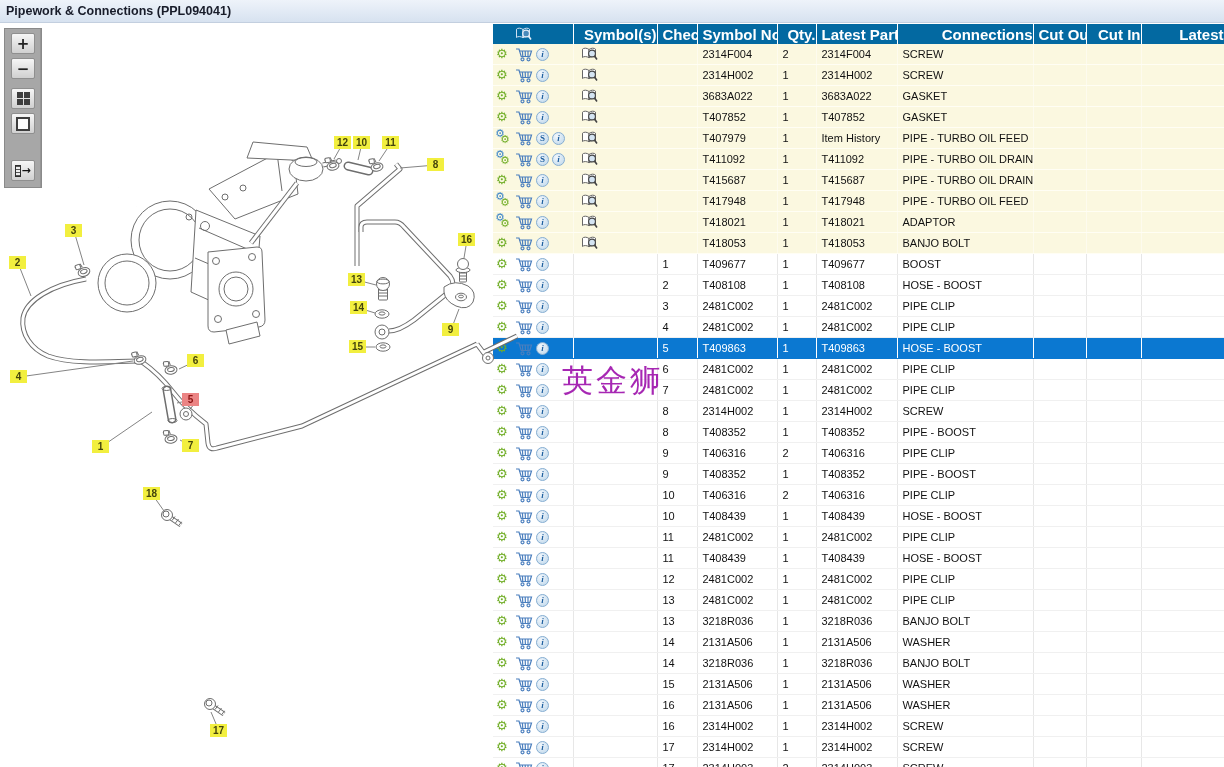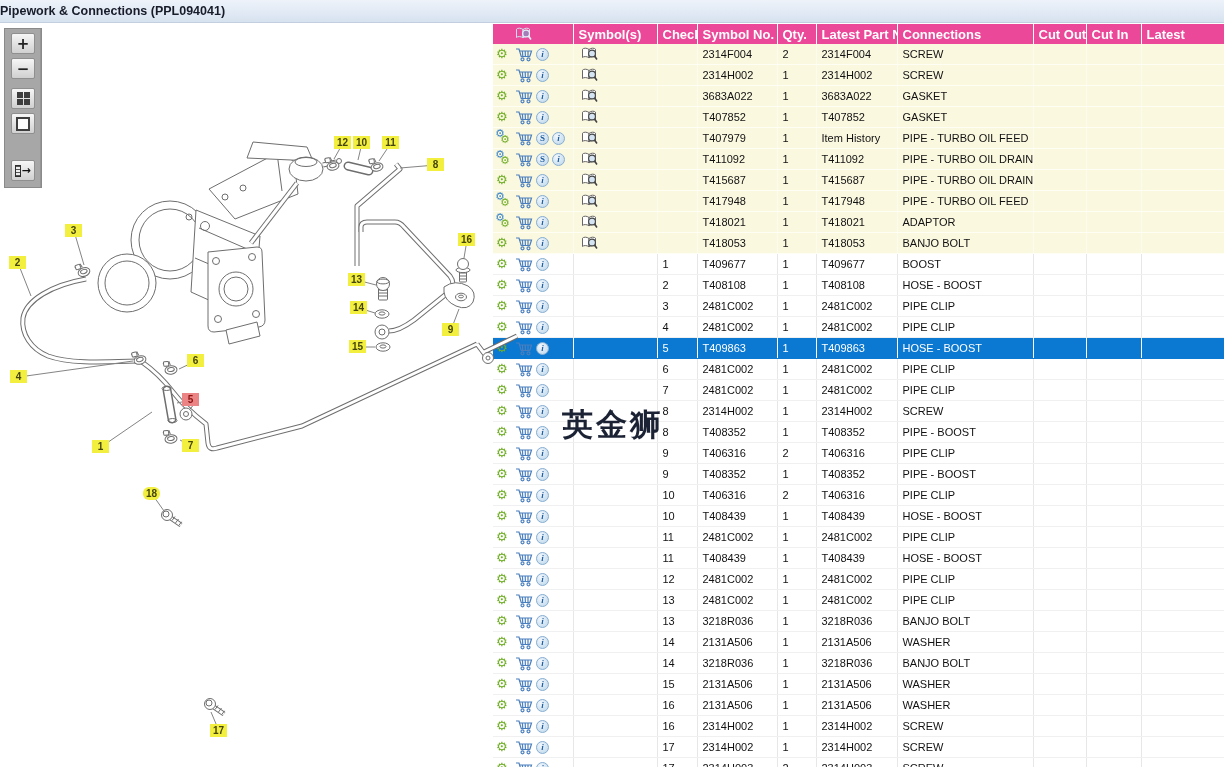--- a/index.html
+++ b/index.html
@@ -1,21 +1,21 @@
 <!DOCTYPE html>
 <html><head>
 <meta charset="utf-8">
 <style>
   html,body{margin:0;padding:0;}
   body{width:1224px;height:767px;position:relative;overflow:hidden;background:#fff;
        font-family:"Liberation Sans",sans-serif;}
   
   .titlebar{position:absolute;left:0;top:0;width:100%;height:23px;
     background:linear-gradient(#eef3fa,#d7e2f0);border-bottom:1px solid #c3cfdf;
-    font-weight:bold;font-size:12.5px;line-height:23px;color:#181c2a;box-sizing:border-box;}
+    font-weight:bold;font-size:12.5px;line-height:23px;color:#181c2a;padding-left:6px;box-sizing:border-box;}
   
   .dtoolbar{position:absolute;left:4px;top:28px;width:36px;height:158px;background:#a7a7a7;
     border:1px solid #8a8a8a;box-shadow:inset -1px 0 0 #969696, 2px 0 0 #fff;z-index:6;}
   .tbtn{display:block;width:24px;height:21px;margin:4px auto 2px;padding:0;cursor:pointer;
     background:linear-gradient(#f6f6f6,#d0d0d0);border:1px solid #8f8f8f;border-radius:2px;
     color:#222;font:bold 15px/18px "DejaVu Sans",sans-serif;text-align:center;}
   .tbtn.gap1{margin-top:9px;} .tbtn.gap2{margin-top:26px;}
   .tiles{width:13px;height:13px;margin:3px auto;display:grid;grid-template-columns:6px 6px;grid-template-rows:6px 6px;gap:1px;}
   .tiles div{background:#3d3d3d;}
   .sqico{width:10px;height:10px;border:2px solid #3d3d3d;margin:2px auto;background:#fbfbfb;}
@@ -29,26 +29,26 @@
   .lnf{stroke:#6e6e6e;fill:#fff;stroke-width:1;}
   .po{stroke:#6e6e6e;stroke-width:5;fill:none;stroke-linejoin:round;}
   .pi{stroke:#fff;stroke-width:3;fill:none;stroke-linejoin:round;}
   .pot{stroke:#6e6e6e;stroke-width:9;fill:none;stroke-linecap:round;}
   .pit{stroke:#fff;stroke-width:6;fill:none;stroke-linecap:round;}
   #leaders line{stroke:#848484;stroke-width:1;}
   .chip{position:absolute;z-index:4;min-width:17px;height:13px;padding:0 1px;box-sizing:border-box;
     background:#f2ef3f;color:#44440c;font:bold 10px/13px "Liberation Sans",sans-serif;text-align:center;cursor:pointer;}
   .chip.sel{background:#eb8484;color:#8a1212;}
   
-  .watermark{position:absolute;left:562px;top:360px;z-index:5;font-weight:bold;font-size:31px;
-    color:#0f172a;letter-spacing:3px;opacity:.95;pointer-events:none;font-family:"DejaVu Sans",sans-serif;margin-top:44px;}
+  .watermark{position:absolute;left:562px;top:360px;z-index:5;font-weight:normal;font-size:31px;
+    color:#a21caf;letter-spacing:3px;opacity:.95;pointer-events:none;font-family:"DejaVu Sans",sans-serif;}
   
   .table-area{position:absolute;left:493px;top:24px;width:731px;bottom:0;overflow:hidden;z-index:1;background:#fff;}
   table{border-collapse:collapse;table-layout:fixed;width:731px;}
-  th{height:18px;background:#ec4899;color:#fff;font-size:13px;font-weight:bold;text-align:left;
+  th{height:18px;background:#0369a1;color:#fff;font-size:15px;font-weight:bold;text-align:right;
      padding:0 0 0 5px;border-right:1px solid rgba(255,255,255,.28);white-space:nowrap;overflow:hidden;}
   td{height:20px;font-size:11px;color:#111;padding:0 0 0 5px;border-right:1px solid #e7e7e7;
      border-bottom:1px solid #f0f0f0;white-space:nowrap;overflow:hidden;}
   td.icons{padding:0;}
   tr.cream td{background:#fbf8e0;border-right-color:#fdfbee;border-bottom-color:#fffef4;}
   tr.sel td{background:#0b78d1;color:#fff;border-right-color:rgba(255,255,255,.6);border-bottom-color:#0b78d1;}
   .strip{display:flex;align-items:center;gap:3px;padding-left:3px;height:20px;}
   .badge{flex:none;width:13px;height:13px;border-radius:50%;box-sizing:border-box;
     background:radial-gradient(circle at 35% 30%,#f2f7fc,#bcd6ea);border:1px solid #86aed2;
     color:#1e5f9f;font:bold 9px/11px "Liberation Serif",serif;text-align:center;cursor:pointer;}
@@ -234,21 +234,21 @@
     <div class="chip" style="left: 458px; top: 233px;">16</div>
     <div class="chip" style="left: 348px; top: 273px;">13</div>
     <div class="chip" style="left: 350px; top: 301px;">14</div>
     <div class="chip" style="left: 442px; top: 323px;">9</div>
     <div class="chip" style="left: 349px; top: 340px;">15</div>
     <div class="chip" style="left: 187px; top: 354px;">6</div>
     <div class="chip" style="left: 10px; top: 370px;">4</div>
     <div class="chip sel" style="left: 182px; top: 393px;">5</div>
     <div class="chip" style="left: 92px; top: 440px;">1</div>
     <div class="chip" style="left: 182px; top: 439px;">7</div>
-    <div class="chip" style="left: 143px; top: 487px; border-radius: 6px;">18</div>
+    <div class="chip" style="left: 143px; top: 487px;">18</div>
     <div class="chip" style="left: 210px; top: 724px;">17</div>
   </div>
 
 <div class="watermark">英金狮</div>
 
 <div class="table-area">
   <table>
     <colgroup>
       <col style="width:80px">
         <col style="width:84px">

